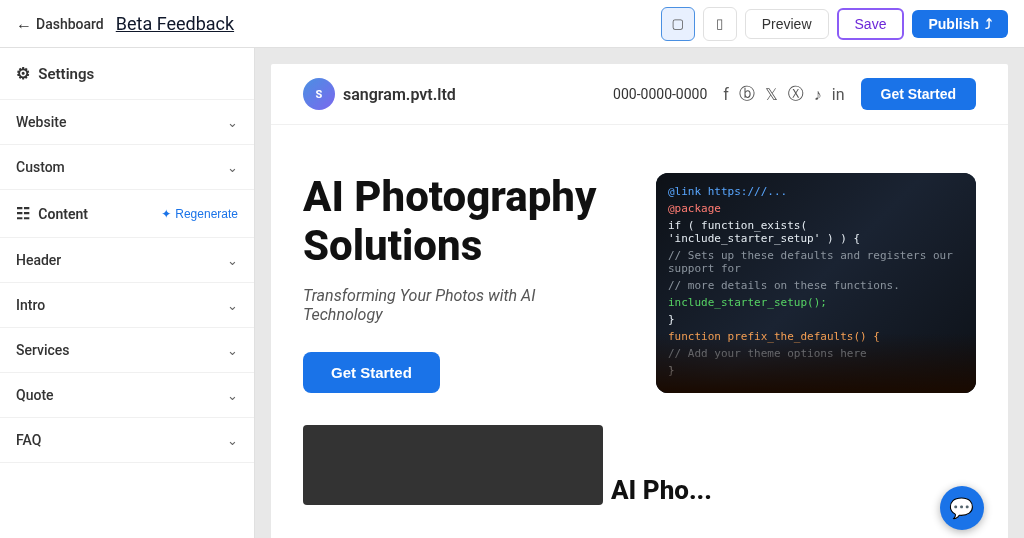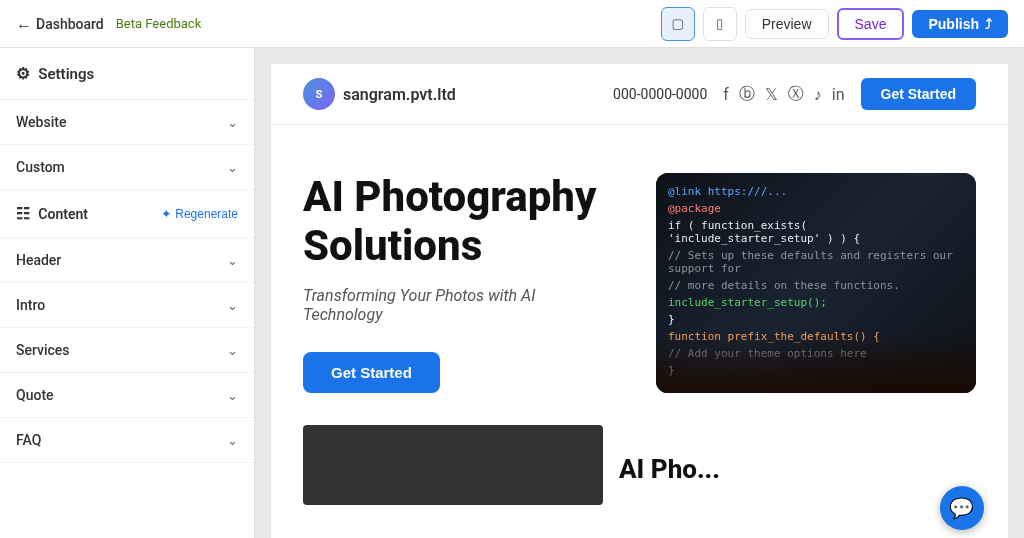--- a/index.html
+++ b/index.html
@@ -8,21 +8,21 @@
     
     .topbar {
       display: flex; align-items: center; justify-content: space-between;
       height: 48px; background: #fff; border-bottom: 1px solid #e0e0e0;
       padding: 0 16px; position: fixed; top: 0; left: 0; right: 0; z-index: 100;
     }
     .topbar-left { display: flex; align-items: center; gap: 12px; }
     .topbar-right { display: flex; align-items: center; gap: 8px; }
     .back-link { display: flex; align-items: center; gap: 4px; color: #333; text-decoration: none; font-size: 14px; font-weight: 500; cursor: pointer; }
     .back-arrow { font-size: 16px; }
-    .beta-feedback { color: #4d7c0f; font-size: 13px; cursor: pointer; }
+    .beta-feedback { color: #0f172a; font-size: 18px; cursor: pointer; text-decoration: underline; }
     .icon-btn {
       width: 34px; height: 34px; border: 1px solid #e0e0e0; border-radius: 6px;
       background: #fff; cursor: pointer; display: flex; align-items: center; justify-content: center; color: #555;
     }
     .icon-btn.active { background: #e8f0fe; border-color: #4a90e2; }
     .preview-btn {
       padding: 6px 16px; border: 1px solid #e0e0e0; border-radius: 6px;
       background: #fff; cursor: pointer; font-size: 14px; font-weight: 500; color: #333;
     }
     .save-btn {
@@ -130,21 +130,21 @@
     .c-orange { color: #ffa657; }
     .c-white { color: #e6edf3; }
     .c-gray { color: #8b949e; }
     .keyboard-hint {
       position: absolute; bottom: 0; left: 0; right: 0; height: 60px;
       background: linear-gradient(to top, #1a0a00, transparent);
     }
 
     
     .bottom-preview {
-      display: flex; gap: 16px; padding: 0 32px 24px; align-items: center;
+      display: flex; gap: 8px; padding: 0 32px 24px; align-items: flex-end;
     }
     .bottom-img-placeholder {
       width: 300px; height: 80px; background: #333; border-radius: 4px; flex-shrink: 0;
     }
     .bottom-text-preview {
       flex: 1; padding-top: 8px;
     }
     .bottom-heading { font-size: 26px; font-weight: 800; color: #111; }
 
     

